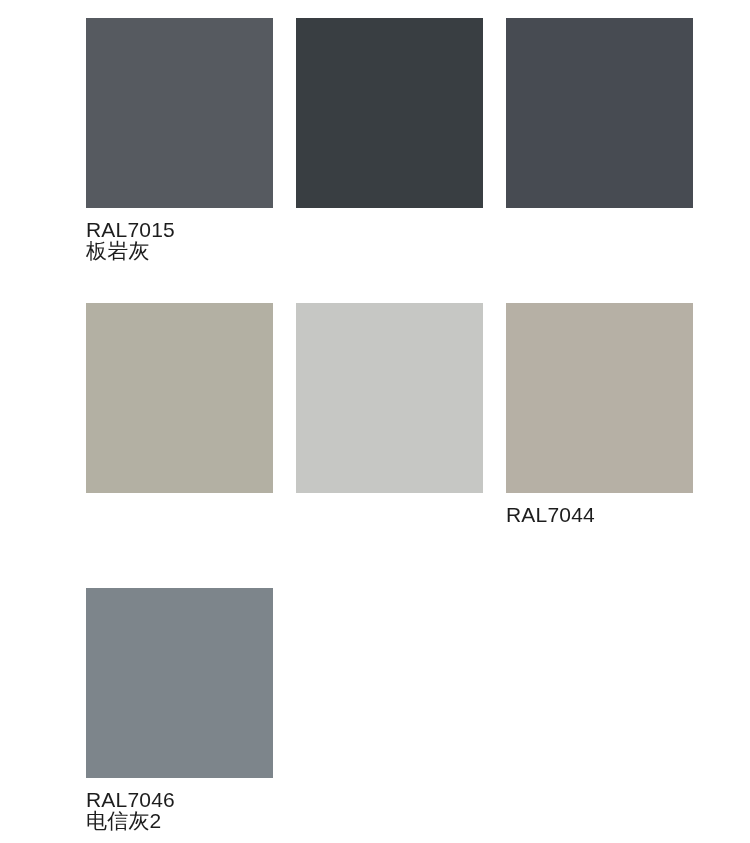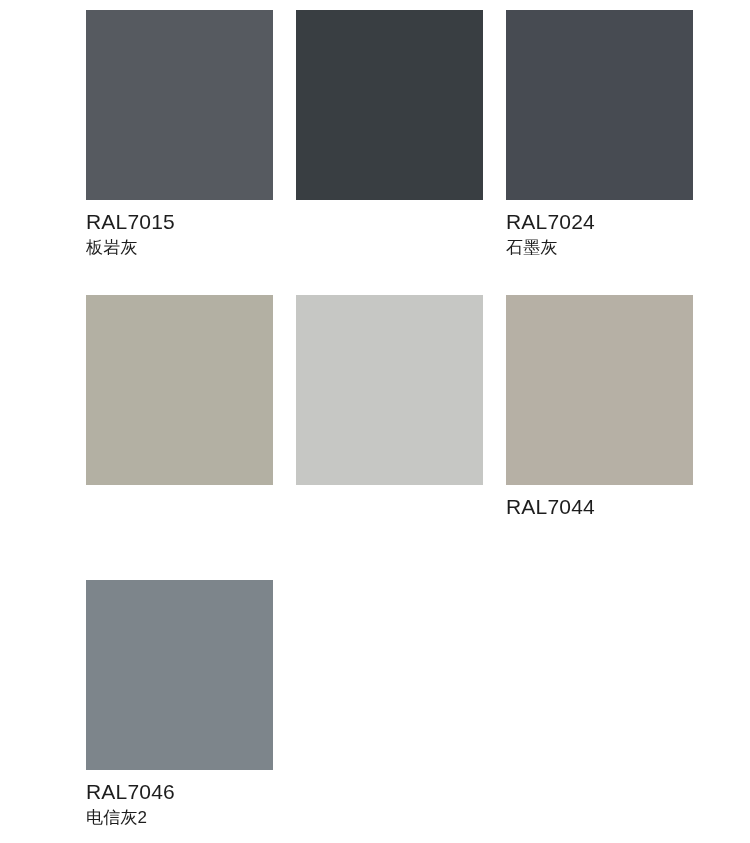--- a/index.html
+++ b/index.html
@@ -19,21 +19,21 @@
   .swatch-grid {
     position: relative;
     width: 750px;
     height: 843px;
     box-sizing: border-box;
     display: grid;
     grid-template-columns: 187px 187px 187px;
     grid-template-rows: 285px 285px 273px;
     column-gap: 23px;
     row-gap: 0px;
-    padding: 10px 0 0 86px;
+    padding: 18px 0 0 86px;
     box-sizing: border-box;
   }
 
   .swatch-cell {
     display: flex;
     flex-direction: column;
     align-items: flex-start;
     width: 187px;
   }
 
@@ -56,23 +56,23 @@
     font-family: "Liberation Sans", "DejaVu Sans", sans-serif;
     font-size: 21px;
     font-weight: 400;
     letter-spacing: 0.2px;
     color: #1d1d1d;
     white-space: nowrap;
   }
 
   .swatch-name {
     display: block;
-    margin-top: 7px;
+    margin-top: 0;
     font-family: "Liberation Sans", "DejaVu Sans", sans-serif;
-    font-size: 17px;
+    font-size: 21px;
     font-weight: 400;
     letter-spacing: 0.2px;
     color: #1d1d1d;
     white-space: nowrap;
   }
 </style>
 </head>
 <body>
 
 <div class="swatch-grid">
@@ -85,24 +85,20 @@
     </div>
   </div>
 
   <div class="swatch-cell">
     <div class="swatch-chip" style="background-color: rgb(57, 62, 66);"></div>
   </div>
 
 
   <div class="swatch-cell">
     <div class="swatch-chip" style="background-color: rgb(71, 75, 82);"></div>
-    <div class="swatch-labels">
-      <span class="swatch-code">RAL7024</span>
-      <span class="swatch-name">石墨灰</span>
-    </div>
   </div>
 
 
   <div class="swatch-cell">
     <div class="swatch-chip" style="background-color: rgb(179, 176, 163);"></div>
   </div>
 
   <div class="swatch-cell">
     <div class="swatch-chip" style="background-color: rgb(198, 199, 196);"></div>
   </div>

